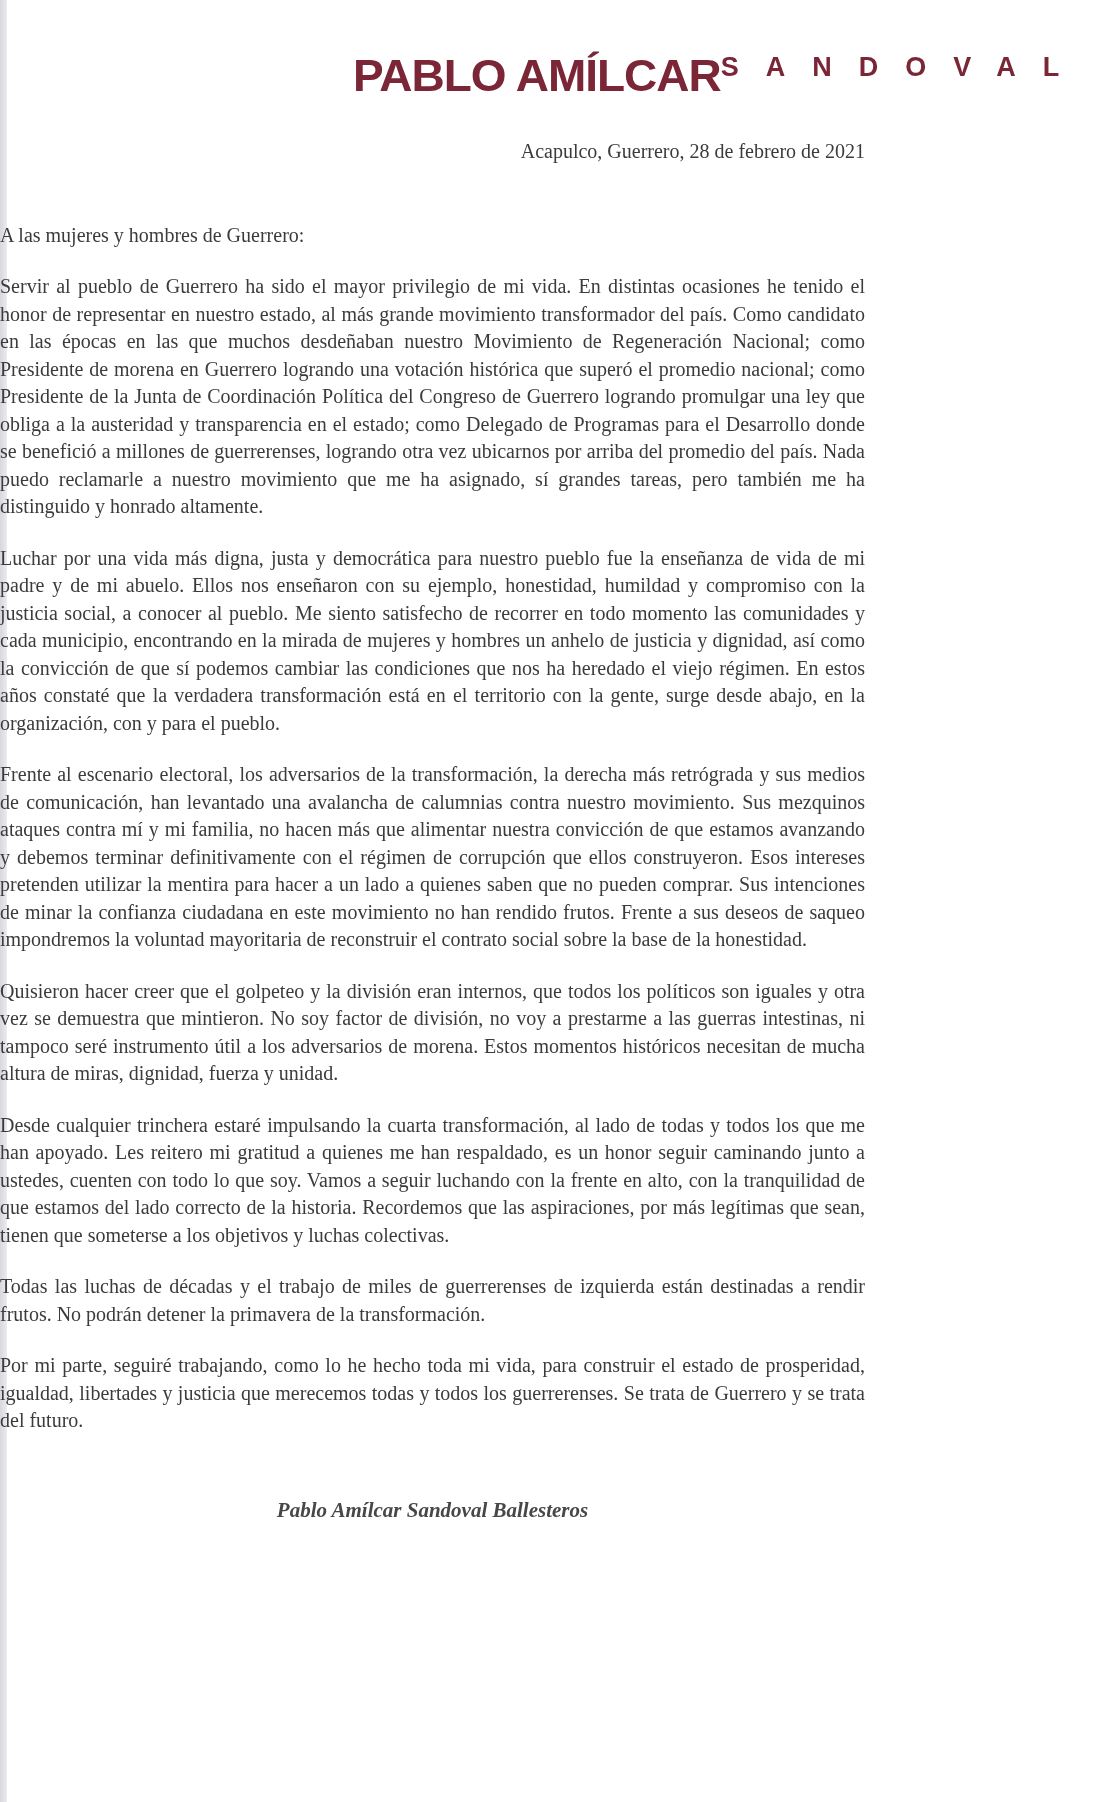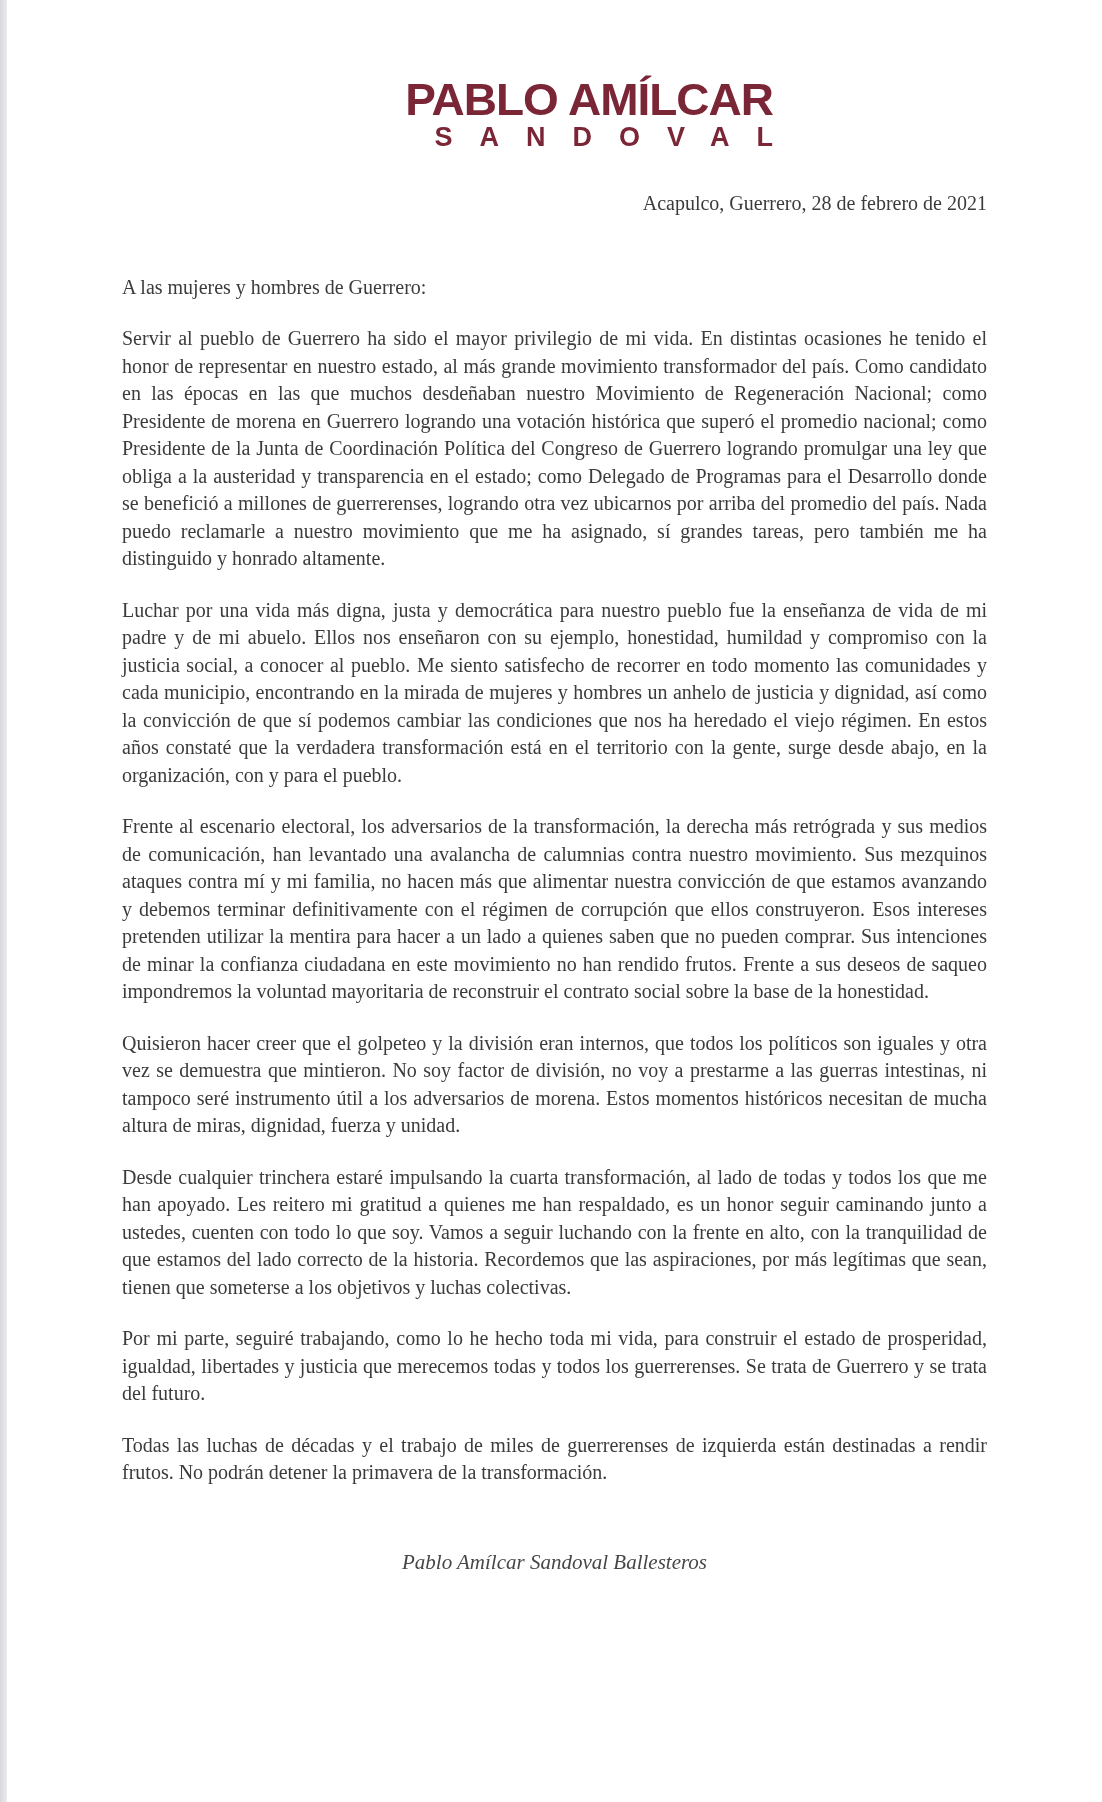--- a/index.html
+++ b/index.html
@@ -18,25 +18,25 @@
   }
   .scan-edge {
     position: absolute;
     left: 0;
     top: 0;
     width: 7px;
     height: 100%;
     background: linear-gradient(to right, #d7d7dc, #ececf0);
   }
   .logo {
-    margin: 76px auto 0 auto;
+    margin: 52px auto 0 auto;
     width: 420px;
     display: flex;
-    flex-direction: column;
-    align-items: flex-end;
+    flex-direction: row;
+    align-items: flex-start;
     transform: translateX(12px);
   }
   .logo-line1 {
     font-family: "Liberation Sans", sans-serif;
     font-weight: bold;
     font-size: 46px;
     line-height: 46px;
     letter-spacing: -1px;
     color: #7b2636;
     transform: scaleY(0.98);
@@ -49,21 +49,20 @@
     line-height: 26px;
     letter-spacing: 27px;
     margin-right: -27px;
     margin-top: 2px;
     color: #7b2636;
     white-space: nowrap;
   }
   .content {
     position: relative;
     width: 865px;
-    margin-left: 122px;
     font-size: 20px;
     line-height: 27.5px;
   }
   .dateline {
     margin-top: 40px;
     text-align: right;
   }
   .salutation {
     margin-top: 56px;
     text-align: left;
@@ -72,20 +71,21 @@
     margin: 24px 0 0 0;
     text-align: justify;
     text-justify: inter-word;
   }
   .signature {
     margin-top: 62px;
     text-align: center;
     font-style: italic;
     font-size: 21px;
     color: #474747;
+    font-weight: bold;
   }
 </style>
 </head>
 <body>
 
 <div class="page">
   <div class="scan-edge"></div>
 
   <div class="logo">
     <div class="logo-line1">PABLO AMÍLCAR</div>
@@ -95,19 +95,19 @@
   <div class="content">
     <div class="dateline">Acapulco, Guerrero, 28 de febrero de 2021</div>
     <div class="salutation">A las mujeres y hombres de Guerrero:</div>
 
     <div class="body-text">
       <p>Servir al pueblo de Guerrero ha sido el mayor privilegio de mi vida. En distintas ocasiones he tenido el honor de representar en nuestro estado, al más grande movimiento transformador del país. Como candidato en las épocas en las que muchos desdeñaban nuestro Movimiento de Regeneración Nacional; como Presidente de morena en Guerrero logrando una votación histórica que superó el promedio nacional; como Presidente de la Junta de Coordinación Política del Congreso de Guerrero logrando promulgar una ley que obliga a la austeridad y transparencia en el estado; como Delegado de Programas para el Desarrollo donde se benefició a millones de guerrerenses, logrando otra vez ubicarnos por arriba del promedio del país. Nada puedo reclamarle a nuestro movimiento que me ha asignado, sí grandes tareas, pero también me ha distinguido y honrado altamente.</p>
       <p>Luchar por una vida más digna, justa y democrática para nuestro pueblo fue la enseñanza de vida de mi padre y de mi abuelo. Ellos nos enseñaron con su ejemplo, honestidad, humildad y compromiso con la justicia social, a conocer al pueblo. Me siento satisfecho de recorrer en todo momento las comunidades y cada municipio, encontrando en la mirada de mujeres y hombres un anhelo de justicia y dignidad, así como la convicción de que sí podemos cambiar las condiciones que nos ha heredado el viejo régimen. En estos años constaté que la verdadera transformación está en el territorio con la gente, surge desde abajo, en la organización, con y para el pueblo.</p>
       <p>Frente al escenario electoral, los adversarios de la transformación, la derecha más retrógrada y sus medios de comunicación, han levantado una avalancha de calumnias contra nuestro movimiento. Sus mezquinos ataques contra mí y mi familia, no hacen más que alimentar nuestra convicción de que estamos avanzando y debemos terminar definitivamente con el régimen de corrupción que ellos construyeron. Esos intereses pretenden utilizar la mentira para hacer a un lado a quienes saben que no pueden comprar. Sus intenciones de minar la confianza ciudadana en este movimiento no han rendido frutos. Frente a sus deseos de saqueo impondremos la voluntad mayoritaria de reconstruir el contrato social sobre la base de la honestidad.</p>
       <p>Quisieron hacer creer que el golpeteo y la división eran internos, que todos los políticos son iguales y otra vez se demuestra que mintieron. No soy factor de división, no voy a prestarme a las guerras intestinas, ni tampoco seré instrumento útil a los adversarios de morena. Estos momentos históricos necesitan de mucha altura de miras, dignidad, fuerza y unidad.</p>
       <p>Desde cualquier trinchera estaré impulsando la cuarta transformación, al lado de todas y todos los que me han apoyado. Les reitero mi gratitud a quienes me han respaldado, es un honor seguir caminando junto a ustedes, cuenten con todo lo que soy. Vamos a seguir luchando con la frente en alto, con la tranquilidad de que estamos del lado correcto de la historia. Recordemos que las aspiraciones, por más legítimas que sean, tienen que someterse a los objetivos y luchas colectivas.</p>
+      <p>Todas las luchas de décadas y el trabajo de miles de guerrerenses de izquierda están destinadas a rendir frutos. No podrán detener la primavera de la transformación.</p>
       <p>Por mi parte, seguiré trabajando, como lo he hecho toda mi vida, para construir el estado de prosperidad, igualdad, libertades y justicia que merecemos todas y todos los guerrerenses. Se trata de Guerrero y se trata del futuro.</p>
-      <p>Todas las luchas de décadas y el trabajo de miles de guerrerenses de izquierda están destinadas a rendir frutos. No podrán detener la primavera de la transformación.</p>
     </div>
 
     <div class="signature">Pablo Amílcar Sandoval Ballesteros</div>
   </div>
 </div>
 
 </body></html>

